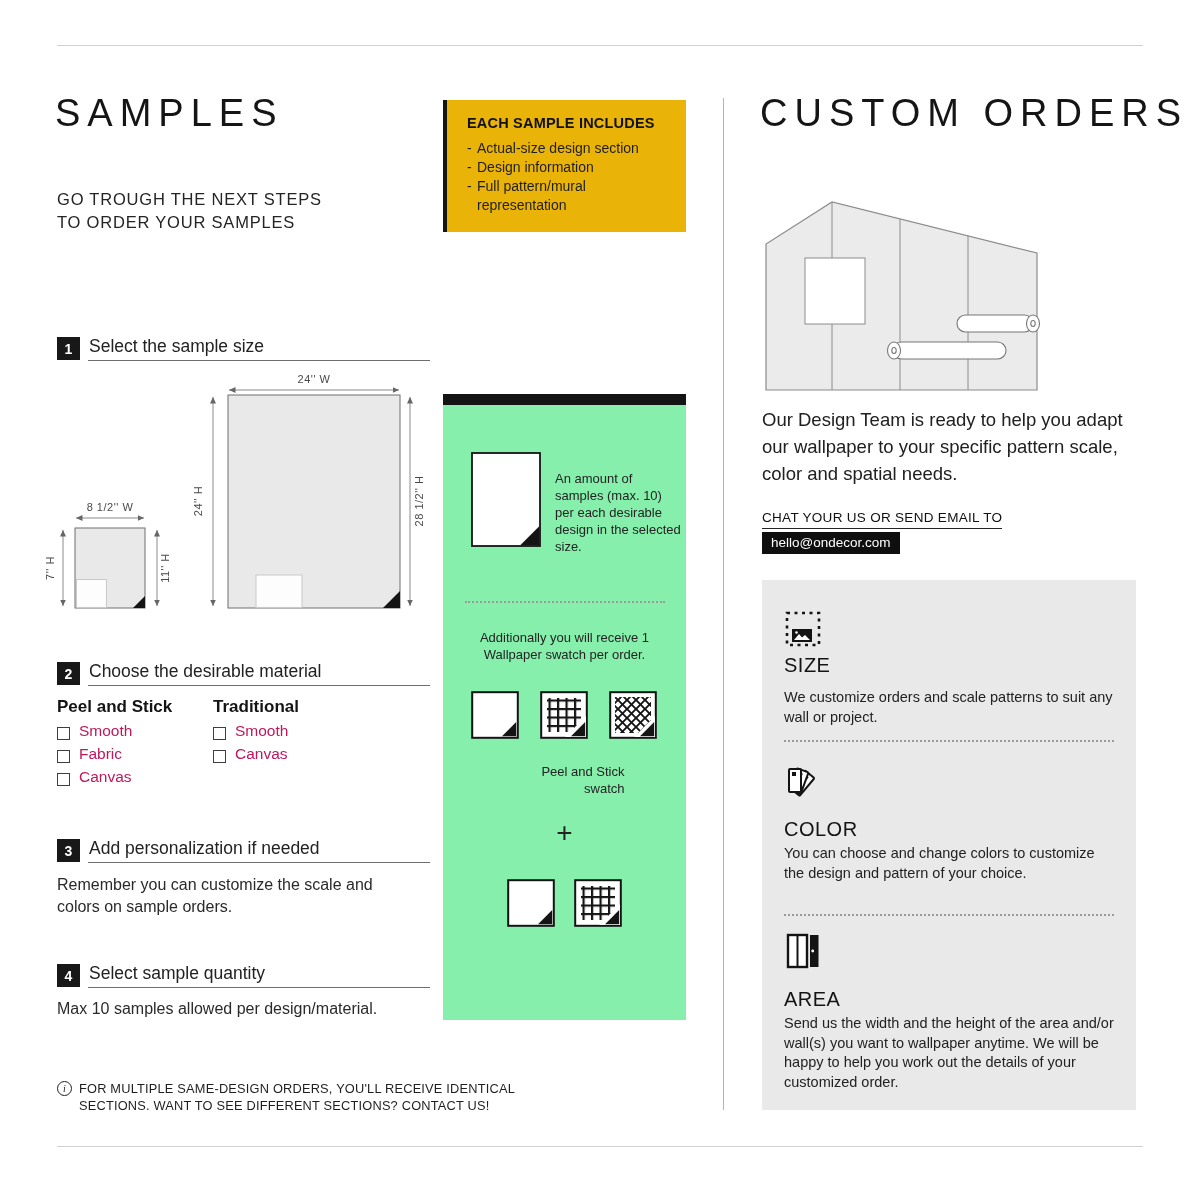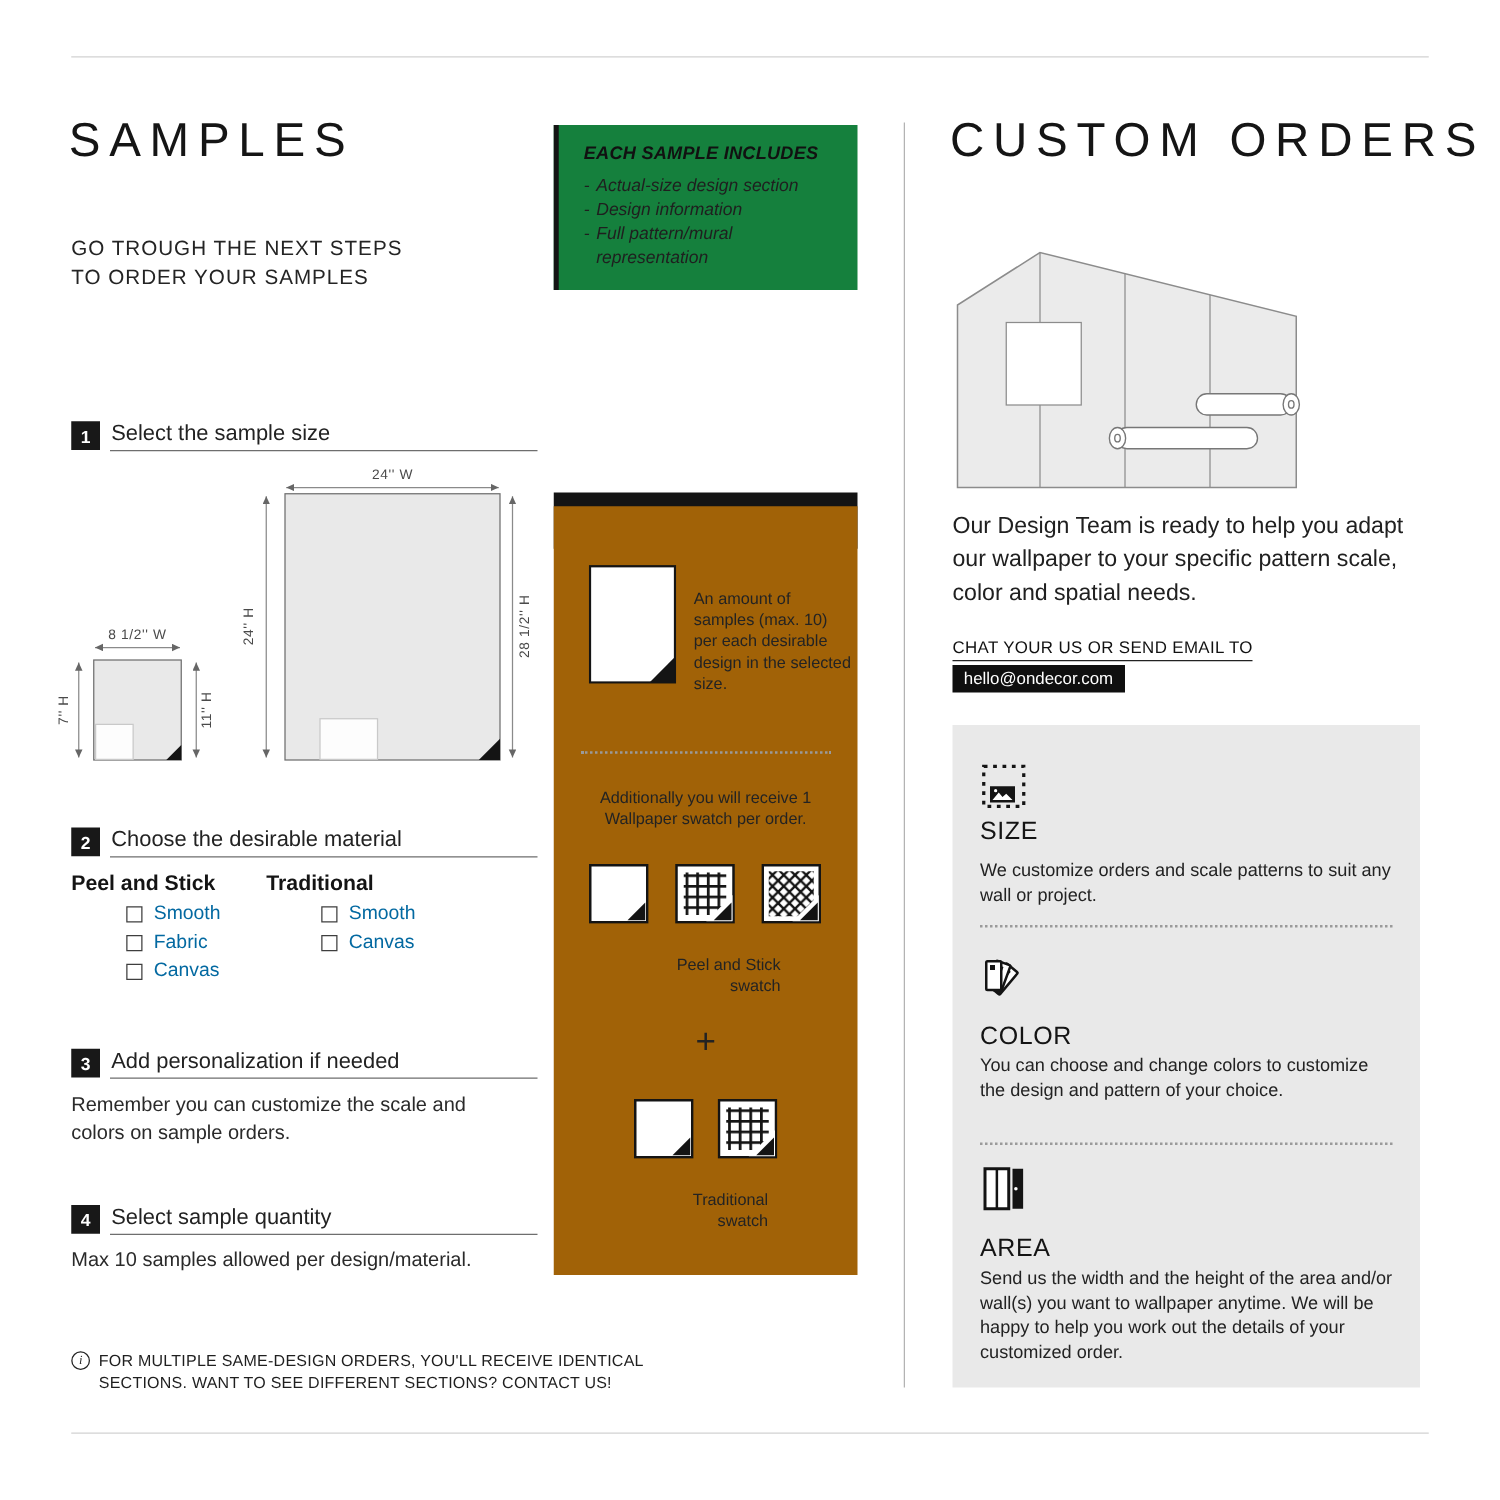--- a/index.html
+++ b/index.html
@@ -13,30 +13,30 @@
   .vdivider { width:1px; background:#b3b3b3; }
   .section-title { font-size:38px; font-weight:400; letter-spacing:7px; color:#151515; white-space:nowrap; }
   .intro-text { font-size:16.5px; line-height:23px; letter-spacing:0.8px; color:#242424; white-space:pre-line; }
   .step-num {
     width:23px; height:23px; background:#181818; color:#fff; font-size:14px; font-weight:700;
     display:flex; align-items:center; justify-content:center;
   }
   .step-label { font-size:17.5px; color:#222; white-space:nowrap; }
   .step-line { border-top:1px solid #6e6e6e; }
   .materials-title { font-size:17px; font-weight:700; color:#141414; white-space:nowrap; }
-  .check-row { display:flex; align-items:center; gap:9px; font-size:15.5px; color:#0369a1;margin-left:44px; }
+  .check-row { display:flex; align-items:flex-end; gap:9px; font-size:15.5px; color:#be185d; }
   .checkbox { width:13px; height:13px; border:1.5px solid #3e3e3e; background:#fff; flex:0 0 auto; }
   .body-text { font-size:16px; line-height:22px; color:#2a2a2a; }
-  .includes-box { background:#15803d; border-left:4px solid #141414; padding:15px 12px 12px 20px;font-style:italic; }
+  .includes-box { background:#eab308; border-left:4px solid #141414; padding:15px 12px 12px 20px; }
   .includes-title { font-size:14.5px; font-weight:700; letter-spacing:0.2px; color:#111; margin-bottom:8px; }
   .includes-item { font-size:14px; line-height:19px; color:#1f1f1f; position:relative; padding-left:10px; }
   .includes-item::before { content:"-"; position:absolute; left:0; }
   .receive-bar { background:#141414; color:#fff; display:flex; align-items:center; justify-content:center;
     font-size:19px; letter-spacing:3px; white-space:nowrap;margin-top:34px; }
-  .receive-panel { background:#a16207; }
+  .receive-panel { background:#86efac; }
   .small-note { font-size:13px; line-height:17px; color:#232323; }
   .dotted { border-top:2px dotted #9a9a9a; height:0; }
   .swatch-label { font-size:13px; line-height:17px; color:#232323; text-align:right; }
   .plus-sign { font-size:28px; font-weight:400; color:#232323; text-align:center; }
   .right-intro { font-size:18.5px; line-height:27px; color:#202020; }
   .contact-label { font-size:13.5px; letter-spacing:0.3px; color:#111; border-bottom:1px solid #222;
     padding-bottom:3px; display:inline-block; white-space:nowrap; }
   .email-box { background:#0f0f0f; color:#fff; font-size:13.5px; padding:3px 9px 4px; display:inline-block; }
   .features-panel { background:#e9e9e9; }
   .feature-title { font-size:20px; letter-spacing:0.5px; color:#141414; }
@@ -195,23 +195,20 @@
         <rect x="1.2" y="1.2" width="45.6" height="45.6" fill="#fff" stroke="#141414" stroke-width="2"></rect>
         <polygon points="45.2,31 45.2,45.2 31,45.2" fill="#141414"></polygon>
       </svg>
       <svg width="48" height="48">
         <rect x="1.2" y="1.2" width="45.6" height="45.6" fill="#fff" stroke="#141414" stroke-width="2"></rect>
         <rect x="7" y="7" width="34" height="34" fill="url(#pat-grid)"></rect>
         <polygon points="46,25 46,46 25,46" fill="#fff"></polygon>
         <polygon points="45.2,31 45.2,45.2 31,45.2" fill="#141414"></polygon>
       </svg>
     </div>
-    <div class="abs swatch-label" style="left:0;top:546px;width:243px">
-      <div style="width:100px;margin:0 auto">Traditional swatch</div>
-    </div>
   </div>
 
   <div class="abs section-title" style="left:760px;top:92px">CUSTOM ORDERS</div>
 
   <svg class="abs" style="left:760px;top:196px;overflow:visible" width="292" height="200">
     <polygon points="6,194 6,48 72,6 277,57 277,194" fill="#ebebeb" stroke="#8c8c8c" stroke-width="1.2"></polygon>
     <line x1="72" y1="6" x2="72" y2="194" stroke="#8c8c8c"></line>
     <line x1="140" y1="23" x2="140" y2="194" stroke="#8c8c8c"></line>
     <line x1="208" y1="40" x2="208" y2="194" stroke="#8c8c8c"></line>
     <rect x="45" y="62" width="60" height="66" fill="#fff" stroke="#8c8c8c"></rect>

